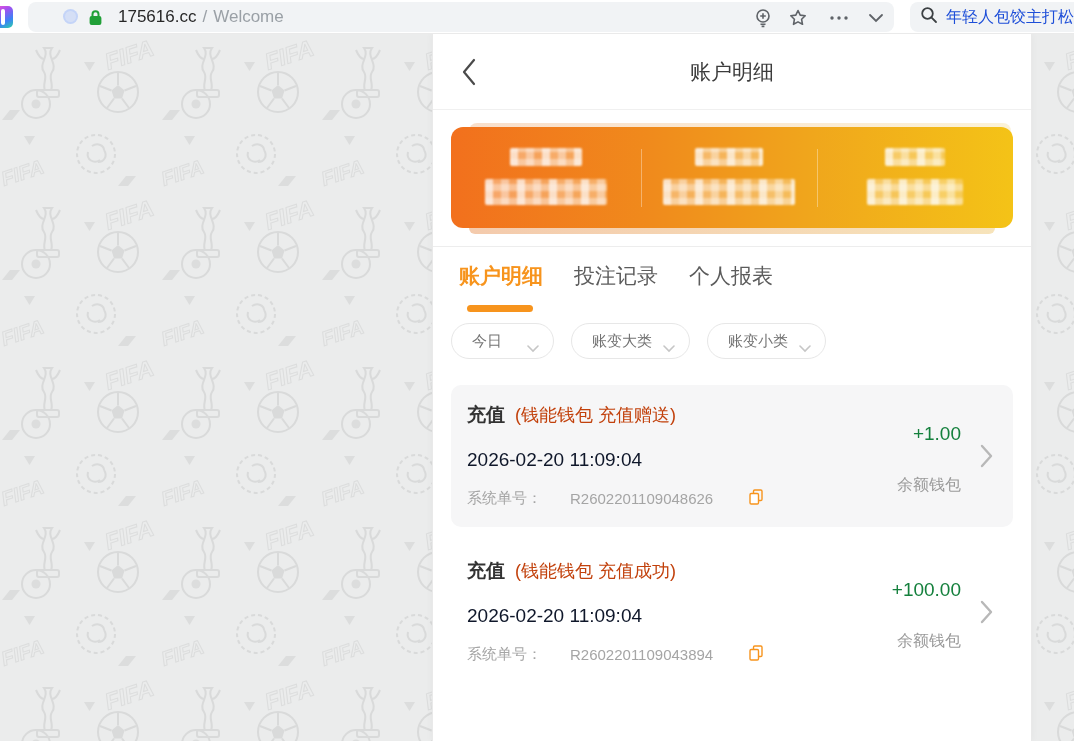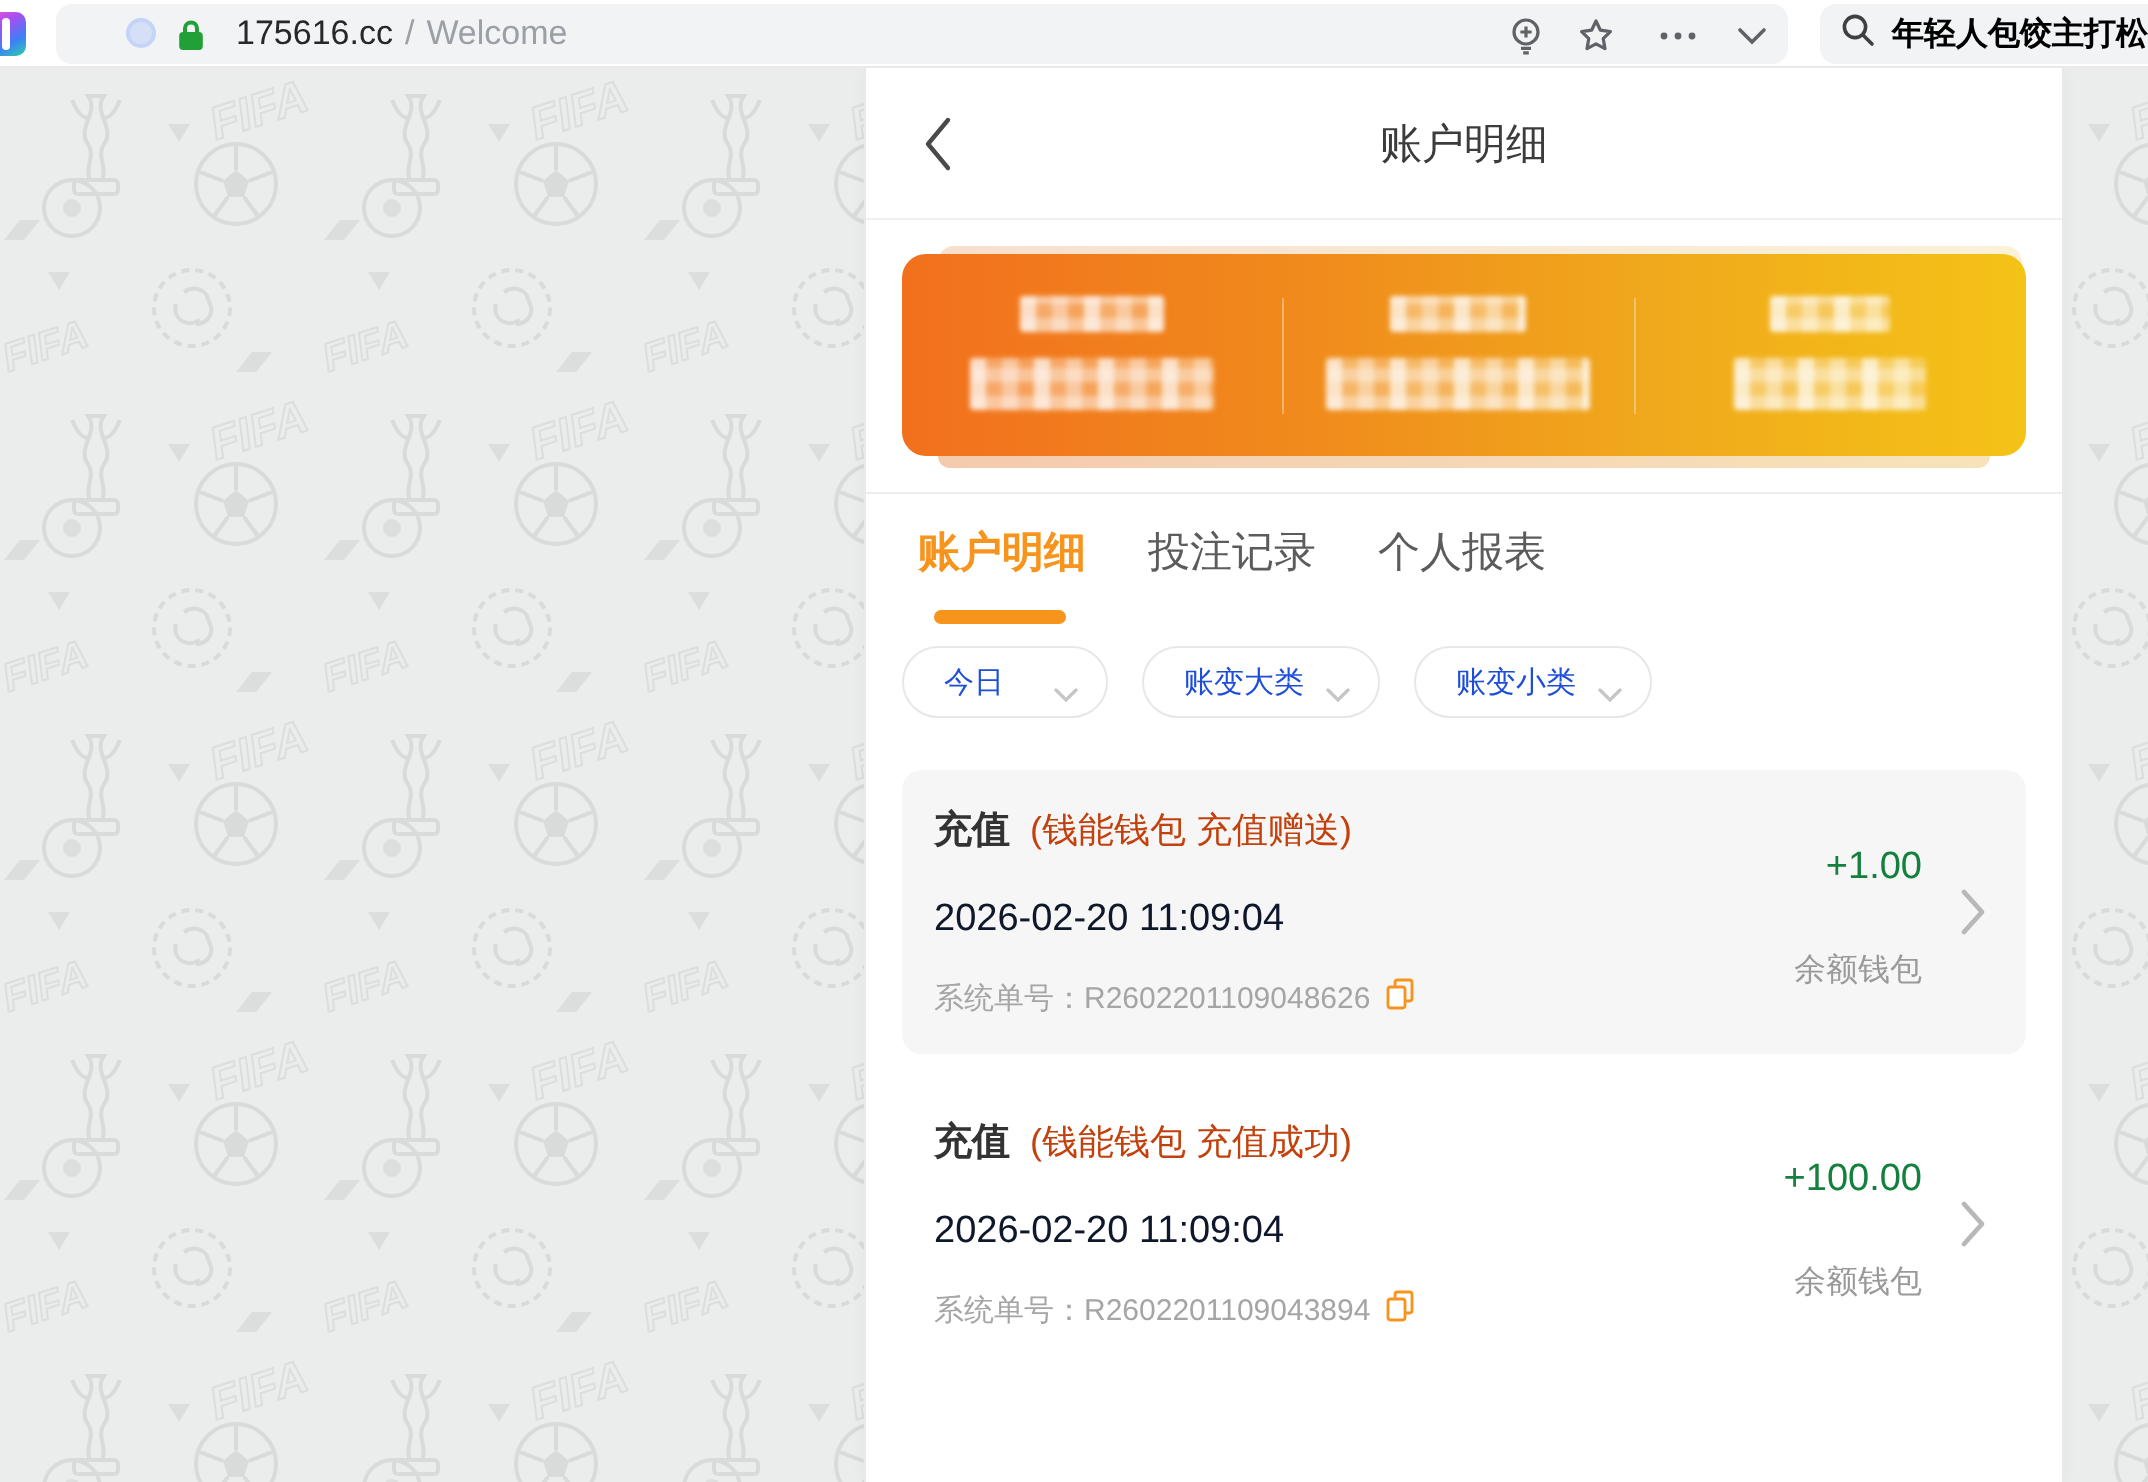--- a/index.html
+++ b/index.html
@@ -28,21 +28,21 @@
   .urltext .sep { margin:0 6px; }
   .bar-icon { position:absolute; top:6px; width:20px; height:20px; color:#5f6368; }
   .i-highlight { left:725px; }
   .i-star { left:760px; }
   .i-more { left:800px; }
   .i-collapse { left:838px; }
   .searchbox { position:absolute; left:910px; top:2px; width:172px; height:30px;
                background:#f1f3f5; border-radius:8px 0 0 8px; display:flex; align-items:center;
                overflow:hidden; }
   .searchbox .mag { flex:0 0 auto; margin-left:10px; }
-  .search-text { margin-left:8px; font-size:16px; color:#000000; white-space:nowrap;font-weight:bold; }
+  .search-text { margin-left:8px; font-size:16px; color:#1d4ed8; white-space:nowrap; }
 
   
   .content { position:absolute; top:34px; left:0; width:1074px; height:707px; background:#ebecec; }
   .pattern-svg { position:absolute; top:0; left:0; }
 
   
   .panel { position:absolute; top:0; left:432px; width:600px; height:707px; background:#fff;
            border-left:1px solid #e9e9e9; border-right:1px solid #e9e9e9;
            box-shadow:0 0 8px rgba(0,0,0,.04); }
 
@@ -81,36 +81,36 @@
 
   
   .tabs { position:absolute; top:228px; left:26px; display:flex; gap:31px; font-size:21px; }
   .tab { color:#5c5c5c; cursor:pointer; }
   .tab.active { color:#f7941d; font-weight:700; }
   .tab-underline { position:absolute; top:271px; left:34px; width:66px; height:7px;
                    border-radius:4px; background:#f7941d; }
 
   
   .pill { position:absolute; top:289px; height:36px; background:#fff; border:1px solid #e7e7e7;
-          border-radius:18px; display:flex; align-items:center; font-size:15px; color:#1d4ed8;
+          border-radius:18px; display:flex; align-items:center; font-size:15px; color:#737373;
           cursor:pointer; }
   .pill .pl { padding-left:20px; }
   .pill .chev { position:absolute; right:14px; top:15px; }
   .pill1 { left:18px; width:103px; } .pill2 { left:138px; width:119px; } .pill3 { left:274px; width:119px; }
 
   
   .txn { position:absolute; left:18px; width:562px; height:142px; border-radius:10px; cursor:pointer; }
   .txn1 { top:351px; background:#f6f6f7; }
   .txn2 { top:507px; background:#fff; }
   .t-title { position:absolute; left:16px; top:17px; font-size:19px; font-weight:700; color:#333;
              white-space:nowrap; }
   .t-sub { font-weight:400; color:#c2410c; font-size:18px; margin-left:10px; }
   .t-date { position:absolute; left:16px; top:64px; font-size:19px; color:#0f172a; }
   .t-order { position:absolute; left:16px; top:104px; font-size:15px; color:#a5a5a5;
-             display:flex; align-items:center; }
+             display:flex; align-items:center;gap:28px; }
   .t-order .copy { margin-left:8px; cursor:pointer; }
   .t-amount { position:absolute; right:52px; top:38px; font-size:19px; color:#15803d; text-align:right; }
   .t-wallet { position:absolute; right:52px; top:90px; font-size:16px; color:#9a9a9a; text-align:right; }
   .t-chev { position:absolute; right:20px; top:59px; }
 
   .no-more { position:absolute; top:660px; left:0; right:0; text-align:center;
              font-size:20px; color:#cfcfcf; }
 </style>
 </head>
 <body>

